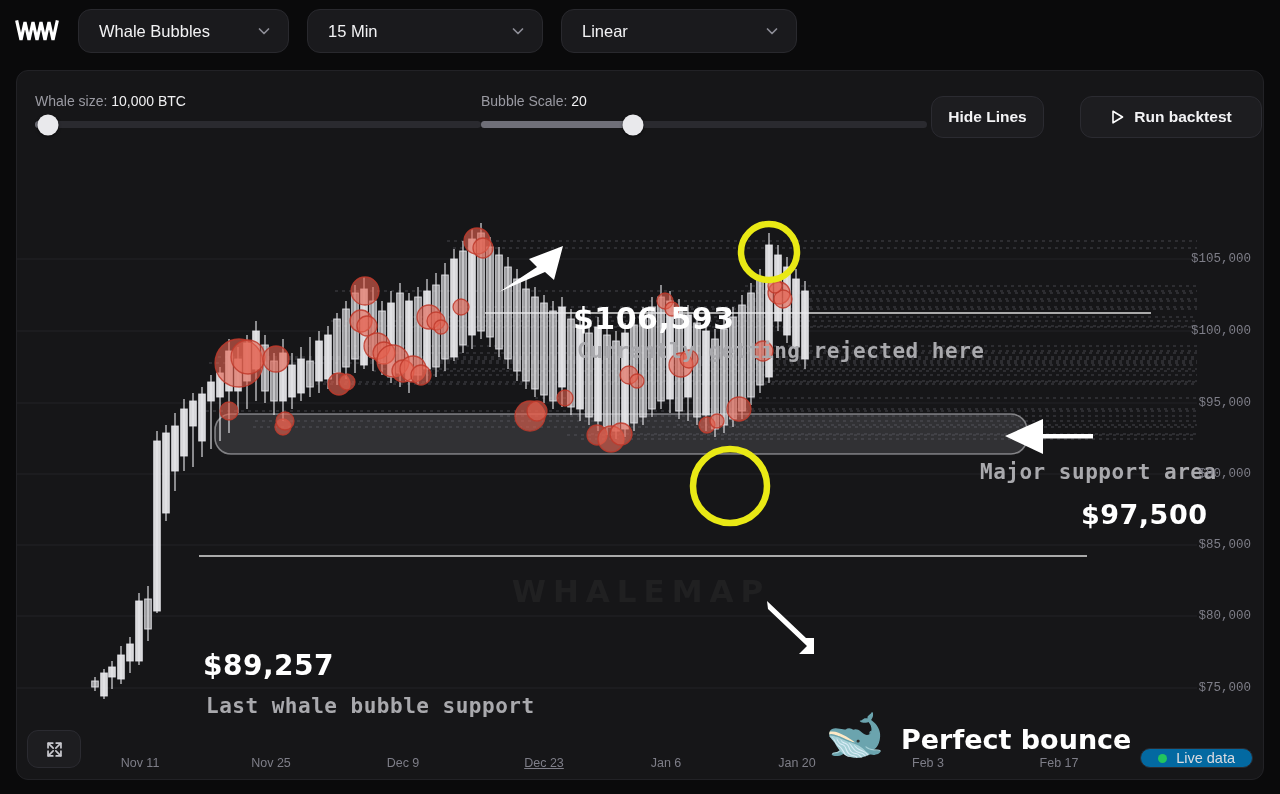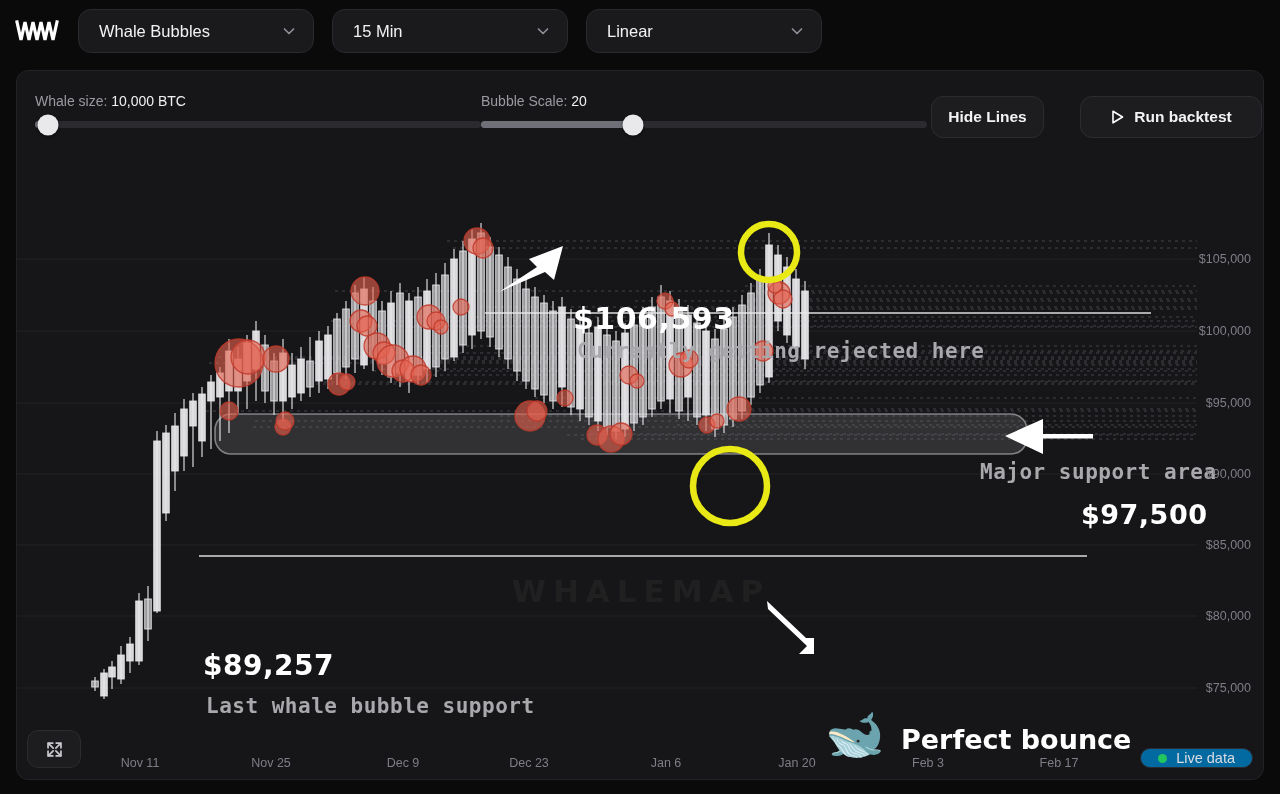--- a/index.html
+++ b/index.html
@@ -23,21 +23,21 @@
   }
   .select {
     position: relative;
     height: 44px; border-radius: 13px;
     background: #1a1a1d; border: 1px solid #29292e;
     display: flex; align-items: center; justify-content: space-between;
     padding: 0 16px 0 20px; color: #f2f2f4; font-size: 16.5px;
     flex: 0 0 auto;
   }
   .select .chev { color: #8d8d96; display: flex; align-items: center; margin-left: 14px; }
-  #sel-0 { width: 236px; }
+  #sel-0 { width: 211px; }
   #sel-1 { width: 236px; }
   #sel-2 { width: 236px; }
 
   
   .card {
     position: absolute; left: 16px; top: 70px; width: 1248px; height: 710px;
     background: #161618; border: 1px solid #222226; border-radius: 12px;
     overflow: hidden;
   }
 
@@ -85,21 +85,21 @@
   #an-mid-price  { left: 1064px; top: 350px; font-size: 27px; }
   #an-low-price  { left: 186px; top: 500px; font-size: 28px; }
   #an-low-note   { left: 189px; top: 545px; font-size: 21px; }
   #an-bounce     { left: 884px; top: 575px; font-size: 27px;
                    font-family: "DejaVu Sans", sans-serif; font-weight:700; color:#fff; }
   .whale-emoji { position: absolute; left: 808px; top: 562px; font-size: 48px; line-height: 1; }
 
   
   .ylab {
     position: absolute; right: 14px; font-size: 12.5px; color: #7e7e88;
-    font-family: Liberation Sans, sans-serif; transform: translateY(-50%);
+    font-family: Liberation Mono, monospace; transform: translateY(-50%);
   }
   .xlab {
     position: absolute; bottom: 11px; font-size: 12.5px; color: #7e7e88;
     font-family: "Liberation Sans", sans-serif; transform: translateX(-50%);
   }
 
   
   .fs-btn {
     position: absolute; left: 10px; bottom: 11px; width: 54px; height: 38px;
     border-radius: 11px; background: #1d1d20; border: 1px solid #2b2b31;
@@ -512,21 +512,21 @@
         <div class="ylab" style="top: 254px;">$95,000</div>
         <div class="ylab" style="top: 325px;">$90,000</div>
         <div class="ylab" style="top: 396px;">$85,000</div>
         <div class="ylab" style="top: 467px;">$80,000</div>
         <div class="ylab" style="top: 539px;">$75,000</div>
       </div>
     <div id="xlabels">
         <div class="xlab" style="left: 123px;">Nov 11</div>
         <div class="xlab" style="left: 254px;">Nov 25</div>
         <div class="xlab" style="left: 386px;">Dec 9</div>
-        <div class="xlab" style="left: 512px;">Dec 23</div>
+        <div class="xlab" style="left: 527px; text-decoration: underline;">Dec 23</div>
         <div class="xlab" style="left: 649px;">Jan 6</div>
         <div class="xlab" style="left: 780px;">Jan 20</div>
         <div class="xlab" style="left: 911px;">Feb 3</div>
         <div class="xlab" style="left: 1042px;">Feb 17</div>
       </div>
   </div>
 
   <div class="fs-btn">
     <span style="display:flex">
       <svg width="19" height="19" viewBox="0 0 20 20" stroke="#c9c9cf" stroke-width="1.8" fill="none" stroke-linecap="round" stroke-linejoin="round">

